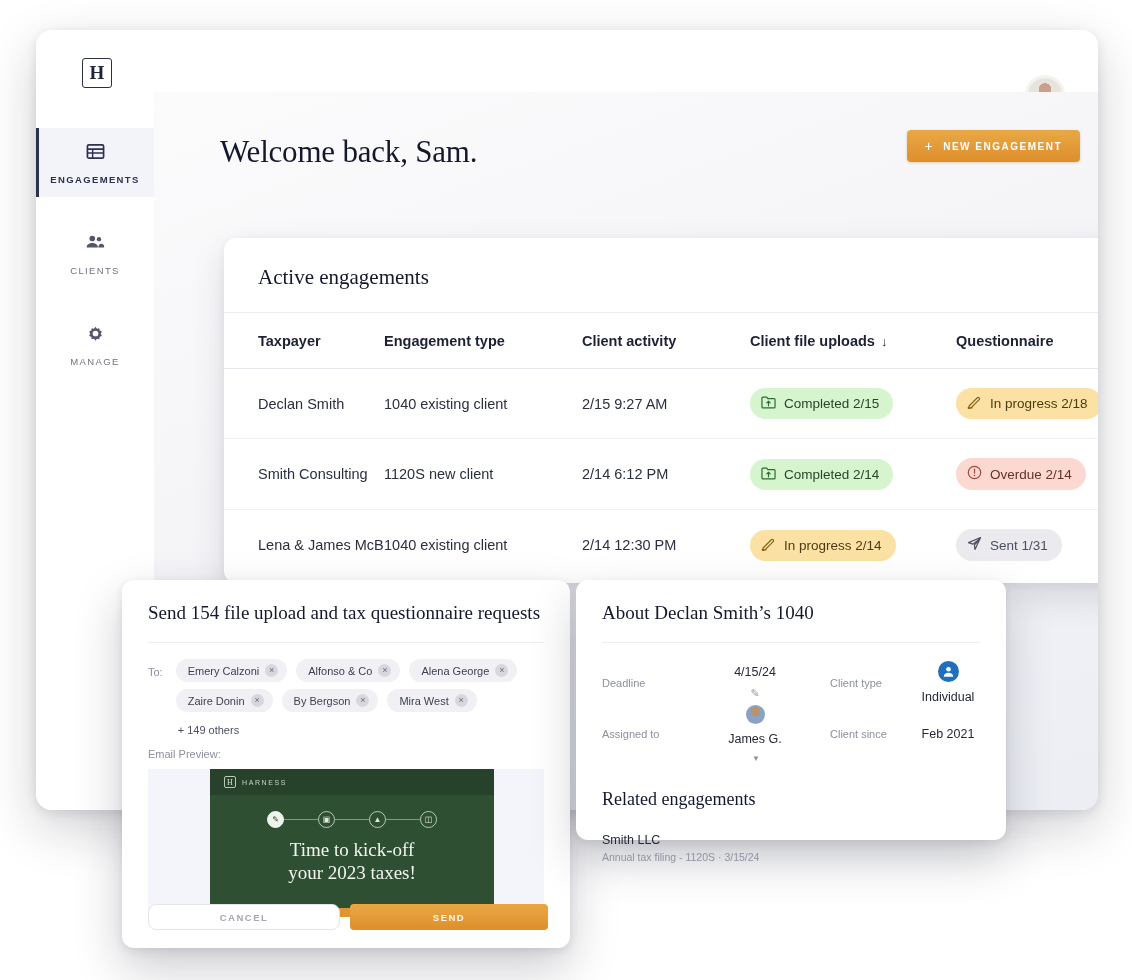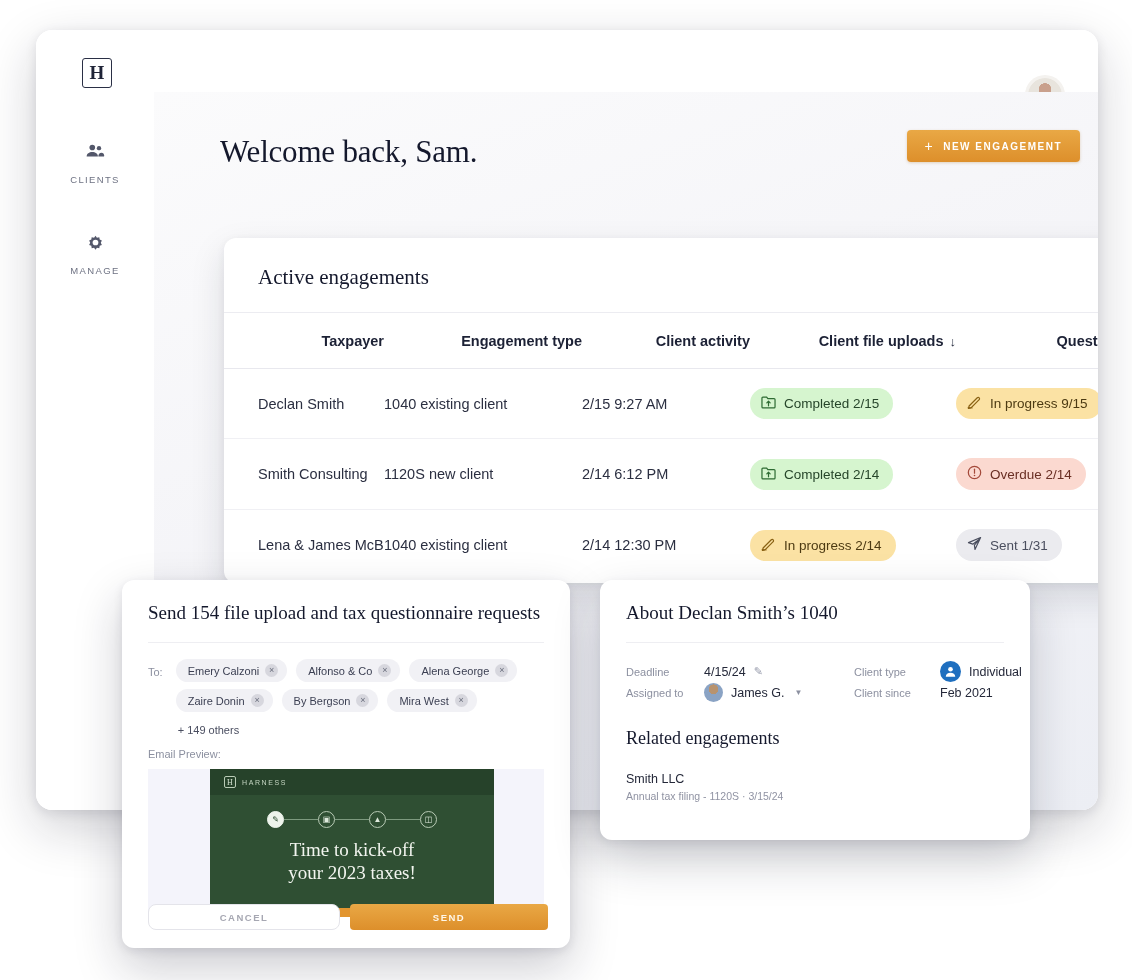--- a/index.html
+++ b/index.html
@@ -112,21 +112,21 @@
     overflow: hidden;
   }
   .eng-title {
     font-family: "Liberation Serif", serif;
     font-size: 21px; color: #14182c;
     padding: 27px 0 22px 34px;
     border-bottom: 1px solid #ececf1;
   }
   table.eng { width: 100%; border-collapse: collapse; table-layout: fixed; }
   table.eng th {
-    text-align: right;
+    text-align: left;
     font-size: 14.5px; font-weight: 700; color: #1c2135;
     padding: 20px 0 19px 0;
     border-bottom: 1px solid #e8e8ee;
     white-space: nowrap;
   }
   table.eng td {
     font-size: 14.5px; color: #2b2f41;
     padding: 19px 0;
     border-bottom: 1px solid #f0f0f4;
     white-space: nowrap; overflow: hidden;
@@ -240,42 +240,42 @@
   .btn-send {
     width: 198px; height: 26px;
     background: linear-gradient(180deg,#e9a845 0%,#dd8f2b 100%);
     border: none; border-radius: 4px;
     color: #fff7e9; font-size: 9.5px; font-weight: 700; letter-spacing: 1.5px;
     cursor: pointer;
   }
 
   
   .about-panel {
-    position: absolute; left: 600px; top: 580px;
+    position: absolute; left: 576px; top: 580px;
     width: 430px; height: 260px;
     background: #ffffff;
     border-radius: 12px;
     box-shadow: 0 20px 48px rgba(22,24,45,0.20), 0 3px 10px rgba(22,24,45,0.08);
     padding: 22px 26px 0;
   }
   .about-title {
     font-family: "Liberation Serif", serif;
     font-size: 19px; color: #14182c;
     padding-bottom: 18px;
     border-bottom: 1px solid #eeeef2;
   }
   .about-grid {
     display: grid;
     grid-template-columns: 78px 150px 86px auto;
     align-items: center;
     row-gap: 1px;
     padding: 18px 0 20px;
   }
   .ab-k { font-size: 11px; color: #8c90a0; }
-  .ab-v { font-size: 12.5px; color: #242839; display: flex; align-items: center; gap: 8px; }
+  .ab-v { font-size: 12.5px; color: #242839; display: flex; align-items: center; gap: 8px; flex-direction: column; }
   .pencil { font-size: 11px; color: #9a9eae; cursor: pointer; }
   .av-sean {
     width: 19px; height: 19px; border-radius: 50%;
     background: radial-gradient(circle at 50% 33%, #b8936f 0 30%, #8aa3c4 31% 100%);
   }
   .caret { font-size: 8px; color: #8c90a0; margin-left: 2px; }
   .av-indiv {
     width: 21px; height: 21px; border-radius: 50%;
     background: #1f6fbf;
     display: flex; align-items: center; justify-content: center;
@@ -295,20 +295,31 @@
 
   <div class="app-window">
 
     <div class="topbar">
       <div class="logo-mark">H</div>
       <div class="avatar-top"></div>
     </div>
 
     <div class="sidebar">
 
+      <div class="nav-item active">
+        <span class="nav-ico">
+          <svg width="19" height="19" viewBox="0 0 20 20">
+            <rect x="1.5" y="3" width="17" height="14" rx="1.6" fill="none" stroke="#2b3150" stroke-width="1.8"></rect>
+            <line x1="1.5" y1="7.6" x2="18.5" y2="7.6" stroke="#2b3150" stroke-width="1.8"></line>
+            <line x1="1.5" y1="11.5" x2="18.5" y2="11.5" stroke="#2b3150" stroke-width="1.5"></line>
+            <line x1="7" y1="7.6" x2="7" y2="17" stroke="#2b3150" stroke-width="1.5"></line>
+          </svg>
+        </span>
+        <div class="nav-label">ENGAGEMENTS</div>
+      </div>
 
       <div class="nav-item">
         <span class="nav-ico">
           <svg width="20" height="19" viewBox="0 0 22 20">
             <circle cx="8" cy="5.6" r="3.1" fill="#53576a"></circle>
             <circle cx="15.4" cy="6.3" r="2.4" fill="#53576a"></circle>
             <path d="M1.8 15.5c0-3.3 2.8-5 6.2-5s6.2 1.7 6.2 5z" fill="#53576a"></path>
             <path d="M14.6 15.5c0-2.4 1.5-4.1 3.6-4.1 1.6 0 2.8 1 2.8 2.6v1.5z" fill="#53576a"></path>
           </svg>
         </span>
@@ -376,21 +387,21 @@
                 </span>
               </td>
               <td class="c5">
                 <span class="badge b-amber">
                   <span>
                     <svg width="15" height="14" viewBox="0 0 16 15">
                       <path d="M2.2 11.8L11 3c.6-.6 1.5-.6 2 0s.6 1.5 0 2l-8.8 8.8-2.6.6z" fill="none" stroke="#8a6214" stroke-width="1.3"></path>
                       <path d="M1.2 13.6c1.6.6 3.1-.4 4.2.2" fill="none" stroke="#8a6214" stroke-width="1.2" stroke-linecap="round"></path>
                     </svg>
                   </span>
-                  <span>In progress 9/15</span>
+                  <span>In progress 2/18</span>
                 </span>
               </td>
             </tr>
 
             <tr>
               <td class="c1">Smith Consulting</td>
               <td class="c2">1120S new client</td>
               <td class="c3">2/14 6:12 PM</td>
               <td class="c4">
                 <span class="badge b-green">

